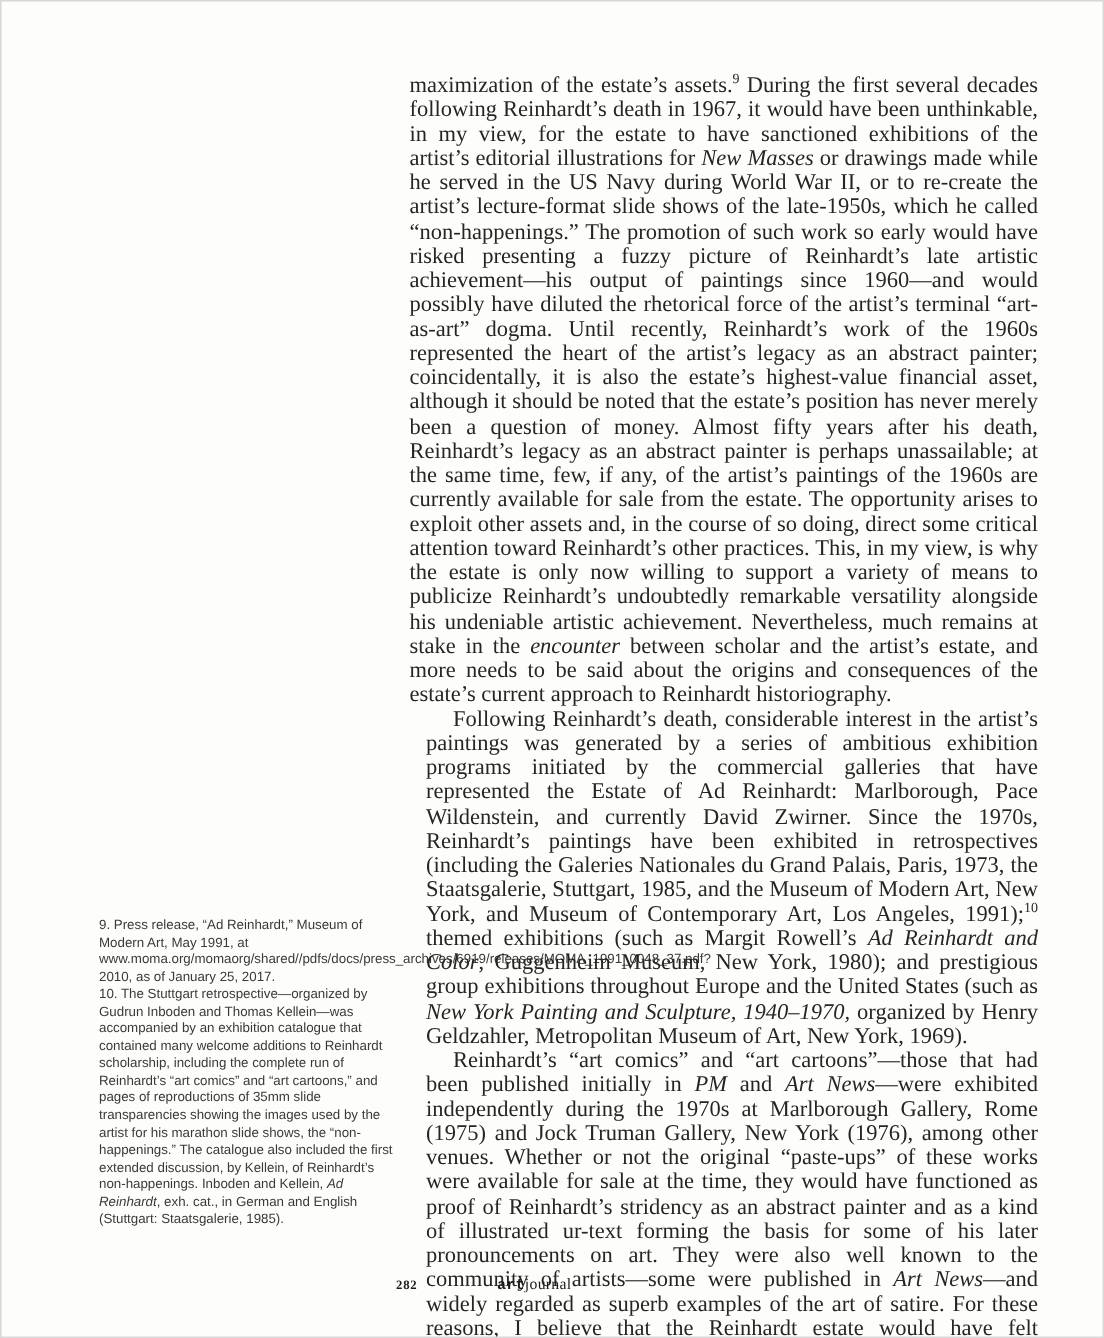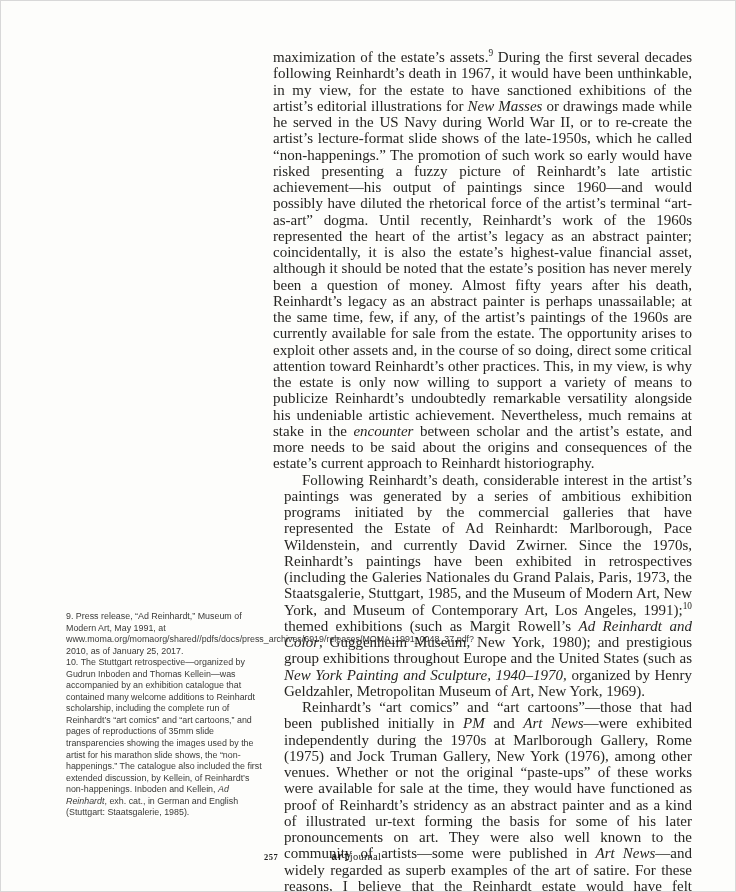--- a/index.html
+++ b/index.html
@@ -93,17 +93,17 @@
     </aside>
 
   <main class="article" id="article">
       <p><span>maximization of the estate’s assets.</span><span class="sup">9</span><span> During the first several decades following Reinhardt’s death in 1967, it would have been unthinkable, in my view, for the estate to have sanctioned exhibitions of the artist’s editorial illustrations for </span><span class="it">New Masses</span><span> or drawings made while he served in the US Navy during World War II, or to re-create the artist’s lecture-format slide shows of the late-1950s, which he called “non-happenings.” The promotion of such work so early would have risked presenting a fuzzy picture of Reinhardt’s late artistic achievement—his output of paintings since 1960—and would possibly have diluted the rhetorical force of the artist’s terminal “art-as-art” dogma. Until recently, Reinhardt’s work of the 1960s represented the heart of the artist’s legacy as an abstract painter; coincidentally, it is also the estate’s highest-value financial asset, although it should be noted that the estate’s position has never merely been a question of money. Almost fifty years after his death, Reinhardt’s legacy as an abstract painter is perhaps unassailable; at the same time, few, if any, of the artist’s paintings of the 1960s are currently available for sale from the estate. The opportunity arises to exploit other assets and, in the course of so doing, direct some critical attention toward Reinhardt’s other practices. This, in my view, is why the estate is only now willing to support a variety of means to publicize Reinhardt’s undoubtedly remarkable versatility alongside his undeniable artistic achievement. Nevertheless, much remains at stake in the </span><span class="it">encounter</span><span> between scholar and the artist’s estate, and more needs to be said about the origins and consequences of the estate’s current approach to Reinhardt historiography.</span></p>
       <p class="indent"><span>Following Reinhardt’s death, considerable interest in the artist’s paintings was generated by a series of ambitious exhibition programs initiated by the commercial galleries that have represented the Estate of Ad Reinhardt: Marlborough, Pace Wildenstein, and currently David Zwirner. Since the 1970s, Reinhardt’s paintings have been exhibited in retrospectives (including the Galeries Nationales du Grand Palais, Paris, 1973, the Staatsgalerie, Stuttgart, 1985, and the Museum of Modern Art, New York, and Museum of Contemporary Art, Los Angeles, 1991);</span><span class="sup">10</span><span> themed exhibitions (such as Margit Rowell’s </span><span class="it">Ad Reinhardt and Color</span><span>, Guggenheim Museum, New York, 1980); and prestigious group exhibitions throughout Europe and the United States (such as </span><span class="it">New York Painting and Sculpture, 1940–1970,</span><span> organized by Henry Geldzahler, Metropolitan Museum of Art, New York, 1969).</span></p>
       <p class="indent"><span>Reinhardt’s “art comics” and “art cartoons”—those that had been published initially in </span><span class="it">PM</span><span> and </span><span class="it">Art News</span><span>—were exhibited independently during the 1970s at Marlborough Gallery, Rome (1975) and Jock Truman Gallery, New York (1976), among other venues. Whether or not the original “paste-ups” of these works were available for sale at the time, they would have functioned as proof of Reinhardt’s stridency as an abstract painter and as a kind of illustrated ur-text forming the basis for some of his later pronouncements on art. They were also well known to the community of artists—some were published in </span><span class="it">Art News</span><span>—and widely regarded as superb examples of the art of satire. For these reasons, I believe that the Reinhardt estate would have felt comfortable promoting these graphic works as the acceptable face of Reinhardt’s versatility. In every major monograph or survey exhibition since 1981, one could find the art comics and art cartoons in reproduction in the exhibition catalogue or exhibited independently of the paintings.</span></p>
       <p class="indent"><span>Examples of Reinhardt’s illustration and graphic design that fall between his student face of the early 1930s and the art comics of the late 1940s are explicitly</span></p>
     </main>
 
   <footer class="page-footer">
-    <span class="folio">257</span>
+    <span class="folio">282</span>
     <span class="journal"><span class="bold">art</span><span class="reg">journal</span></span>
   </footer>
 
 </div>
 
 </body></html>

